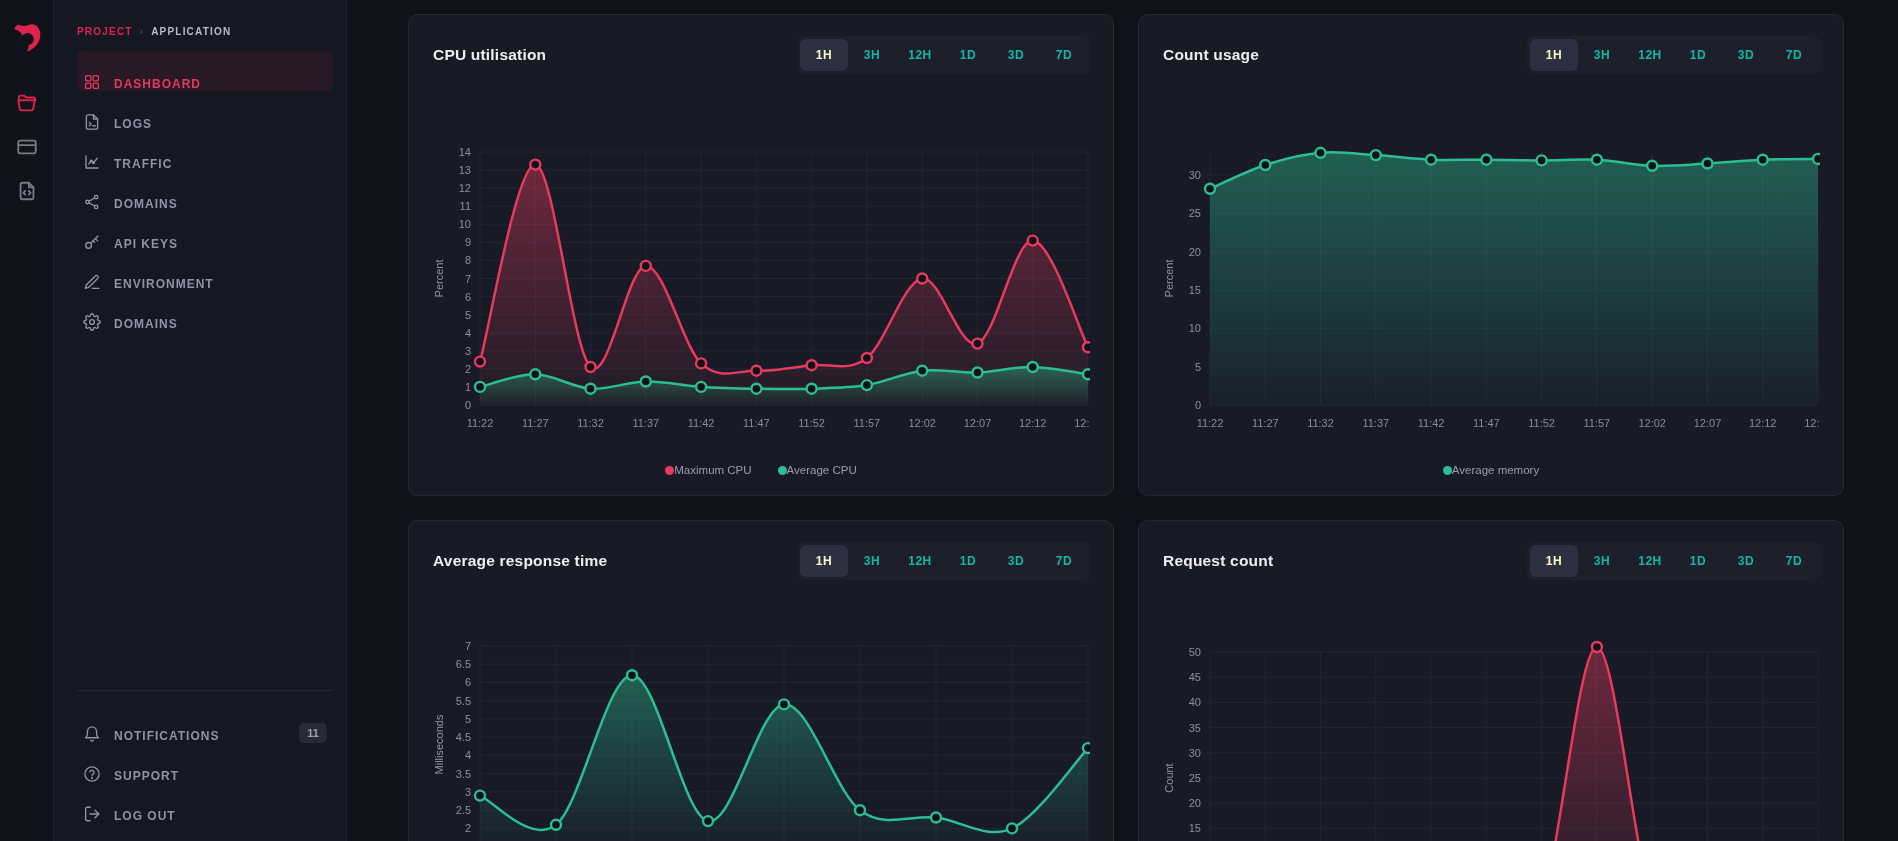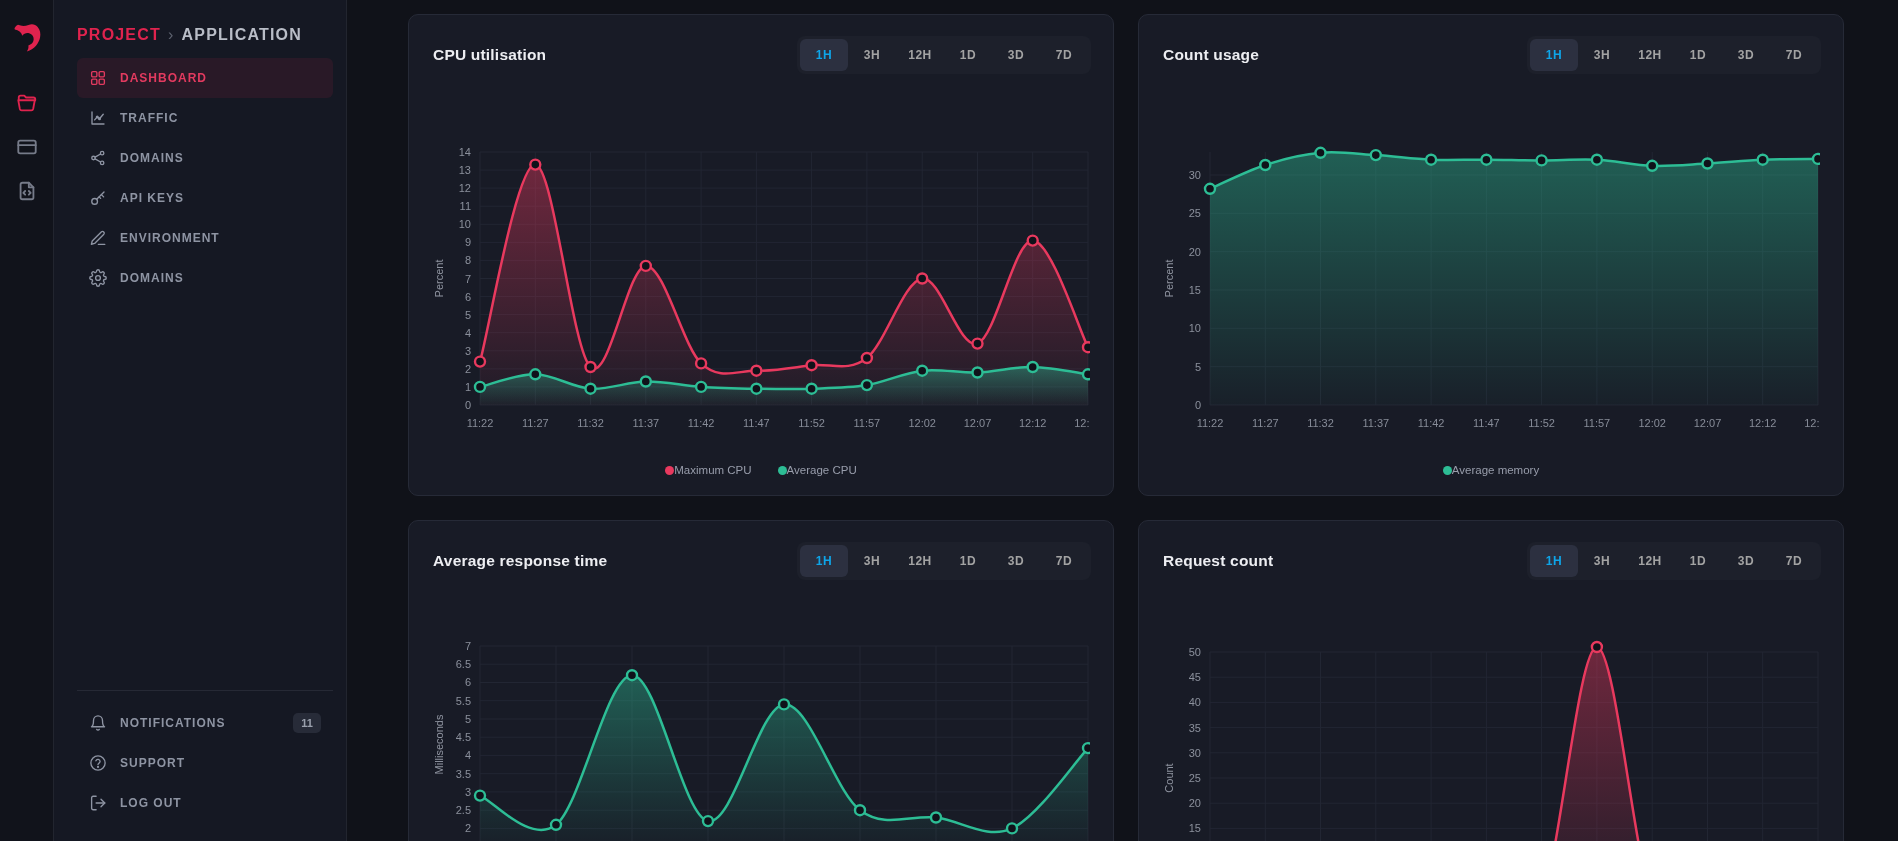--- a/index.html
+++ b/index.html
@@ -12,49 +12,49 @@
           display:flex; flex-direction:column; align-items:center; padding-top:20px; }
   .rail .logo { width:36px; height:36px; margin-bottom:36px; cursor:pointer; }
   .rail .rail-btn { width:22px; height:22px; margin-bottom:22px; color:#767b89; cursor:pointer; }
   .rail .rail-btn.active { color:#e0234e; }
   .rail svg { width:100%; height:100%; }
 
   
   .sidebar { width:293px; height:100%; background:#151823; border-right:1px solid #22252f;
              display:flex; flex-direction:column; padding:0 13px 18px 23px; position:relative; }
   .breadcrumb { display:flex; align-items:center; gap:7px; padding:26px 0 14px 0;
-                font-size:16px; font-weight:700; letter-spacing:1.2px; }
+                font-size:10px; font-weight:700; letter-spacing:1.2px; }
   .breadcrumb .bc-project { color:#e0234e; }
   .breadcrumb .bc-sep { color:#5d626f; font-weight:400; }
   .breadcrumb .bc-app { color:#b9bdc7; }
 
   .nav { display:flex; flex-direction:column; }
-  .nav-item { display:flex; align-items:center; gap:13px; height:40px; padding:0 12px;
+  .nav-item { display:flex; align-items:flex-end; gap:13px; height:40px; padding:0 6px;
               border-radius:6px; color:#8e94a3; font-size:12px; font-weight:600;
               letter-spacing:1px; cursor:pointer; }
   .nav-item svg { width:18px; height:18px; flex:none; }
   .nav-item.active { background:rgba(224,35,78,0.10); color:#e23a5f; }
   .nav-item .badge { margin-left:auto; background:#272b38; color:#9aa0ad; font-size:11px;
                      font-weight:700; padding:4px 8px; border-radius:5px; letter-spacing:0; }
   .sidebar .spacer { flex:1; }
   .sidebar .divider { height:1px; background:#262935; margin:0 0 12px 0; }
 
   
   .main { flex:1; height:100%; background:#101219; padding:14px 0 0 61px;
           display:grid; grid-template-columns:706px 706px; grid-template-rows:482px 482px;
           gap:24px; align-content:start; }
   .card { background:#181b26; border:1px solid #262a37; border-radius:10px; overflow:hidden; }
   .card-header { height:74px; padding:6px 22px 0 24px; display:flex; align-items:center;
                  justify-content:space-between; }
   .card-title { color:#edeef2; font-size:15.5px; font-weight:700; letter-spacing:0.2px; }
   .btn-group { background:#1d202b; border-radius:8px; padding:3px; display:flex; }
-  .range-btn { border:none; background:transparent; color:#a3a3a3; font-family:inherit;
+  .range-btn { border:none; background:transparent; color:#14b8a6; font-family:inherit;
                font-size:12px; font-weight:700; letter-spacing:0.5px; padding:9px 0;
                width:48px; border-radius:6px; cursor:pointer; }
-  .range-btn.active { background:#2c3040; color:#0ea5e9; }
+  .range-btn.active { background:#2c3040; color:#fef9c3; }
   .chart-wrap { margin:43px auto 0 auto; width:658px; }
   .legend { display:flex; justify-content:center; gap:26px; margin-top:8px; }
   .legend-item { display:flex; align-items:center; color:#989dab; font-size:11.5px; }
   .legend-dot { width:9px; height:9px; border-radius:50%; display:inline-block; }
 
   svg text { font-family:"Liberation Sans", sans-serif; }
 </style>
 </head>
 <body>
 
@@ -94,20 +94,29 @@
   </div>
   <div class="nav" id="nav-main">
       <div class="nav-item active">
         <svg viewBox="0 0 24 24" fill="none" stroke="currentColor" stroke-width="1.8" stroke-linecap="round" stroke-linejoin="round">
           <rect x="3.5" y="3.5" width="7" height="7" rx="1.5"></rect>
           <rect x="13.5" y="3.5" width="7" height="7" rx="1.5"></rect>
           <rect x="3.5" y="13.5" width="7" height="7" rx="1.5"></rect>
           <rect x="13.5" y="13.5" width="7" height="7" rx="1.5"></rect>
         </svg>
         <span>DASHBOARD</span>
+      </div>
+      <div class="nav-item">
+        <svg viewBox="0 0 24 24" fill="none" stroke="currentColor" stroke-width="1.8" stroke-linecap="round" stroke-linejoin="round">
+          <path d="M14 2.5H6.5a2 2 0 0 0-2 2v15a2 2 0 0 0 2 2h11a2 2 0 0 0 2-2V8L14 2.5z"></path>
+          <path d="M14 2.5V8h5.5"></path>
+          <path d="M8.5 12.5l2.2 2.2-2.2 2.2"></path>
+          <path d="M13 17h3.5"></path>
+        </svg>
+        <span>LOGS</span>
       </div>
       <div class="nav-item">
         <svg viewBox="0 0 24 24" fill="none" stroke="currentColor" stroke-width="1.8" stroke-linecap="round" stroke-linejoin="round">
           <path d="M4 4v16h16"></path>
           <path d="M7.5 14.5l3.5-4 3 2.5 5-6"></path>
           <circle cx="11" cy="10.5" r="1.1"></circle>
           <circle cx="14" cy="13" r="1.1"></circle>
         </svg>
         <span>TRAFFIC</span>
       </div>

